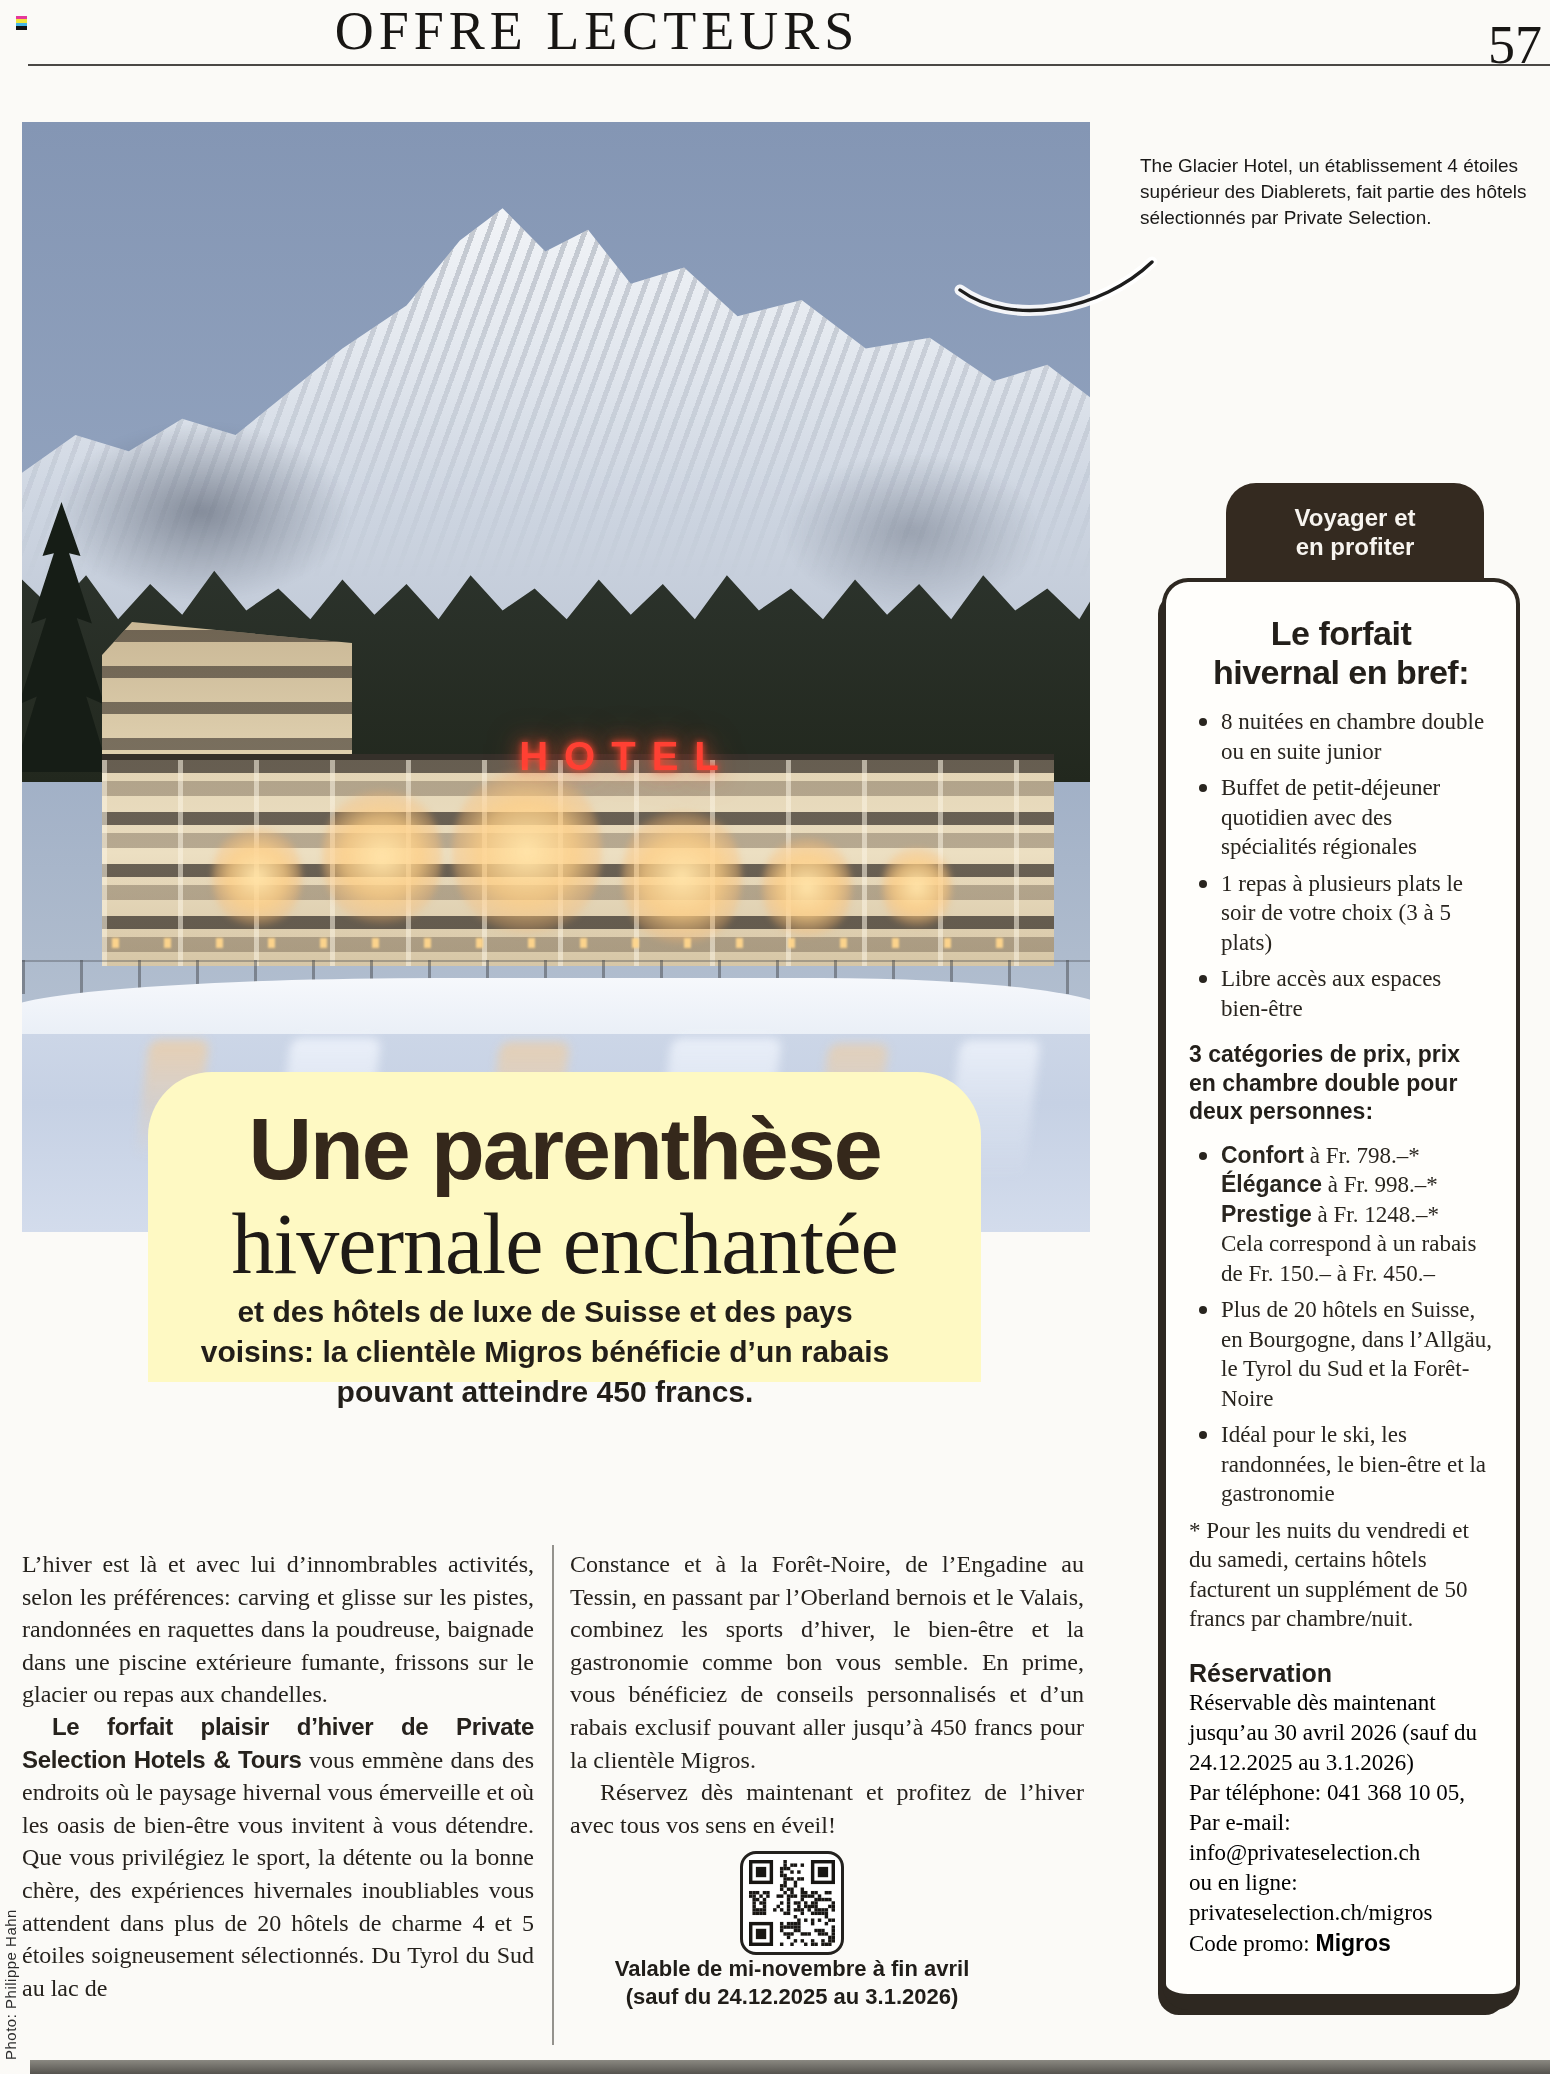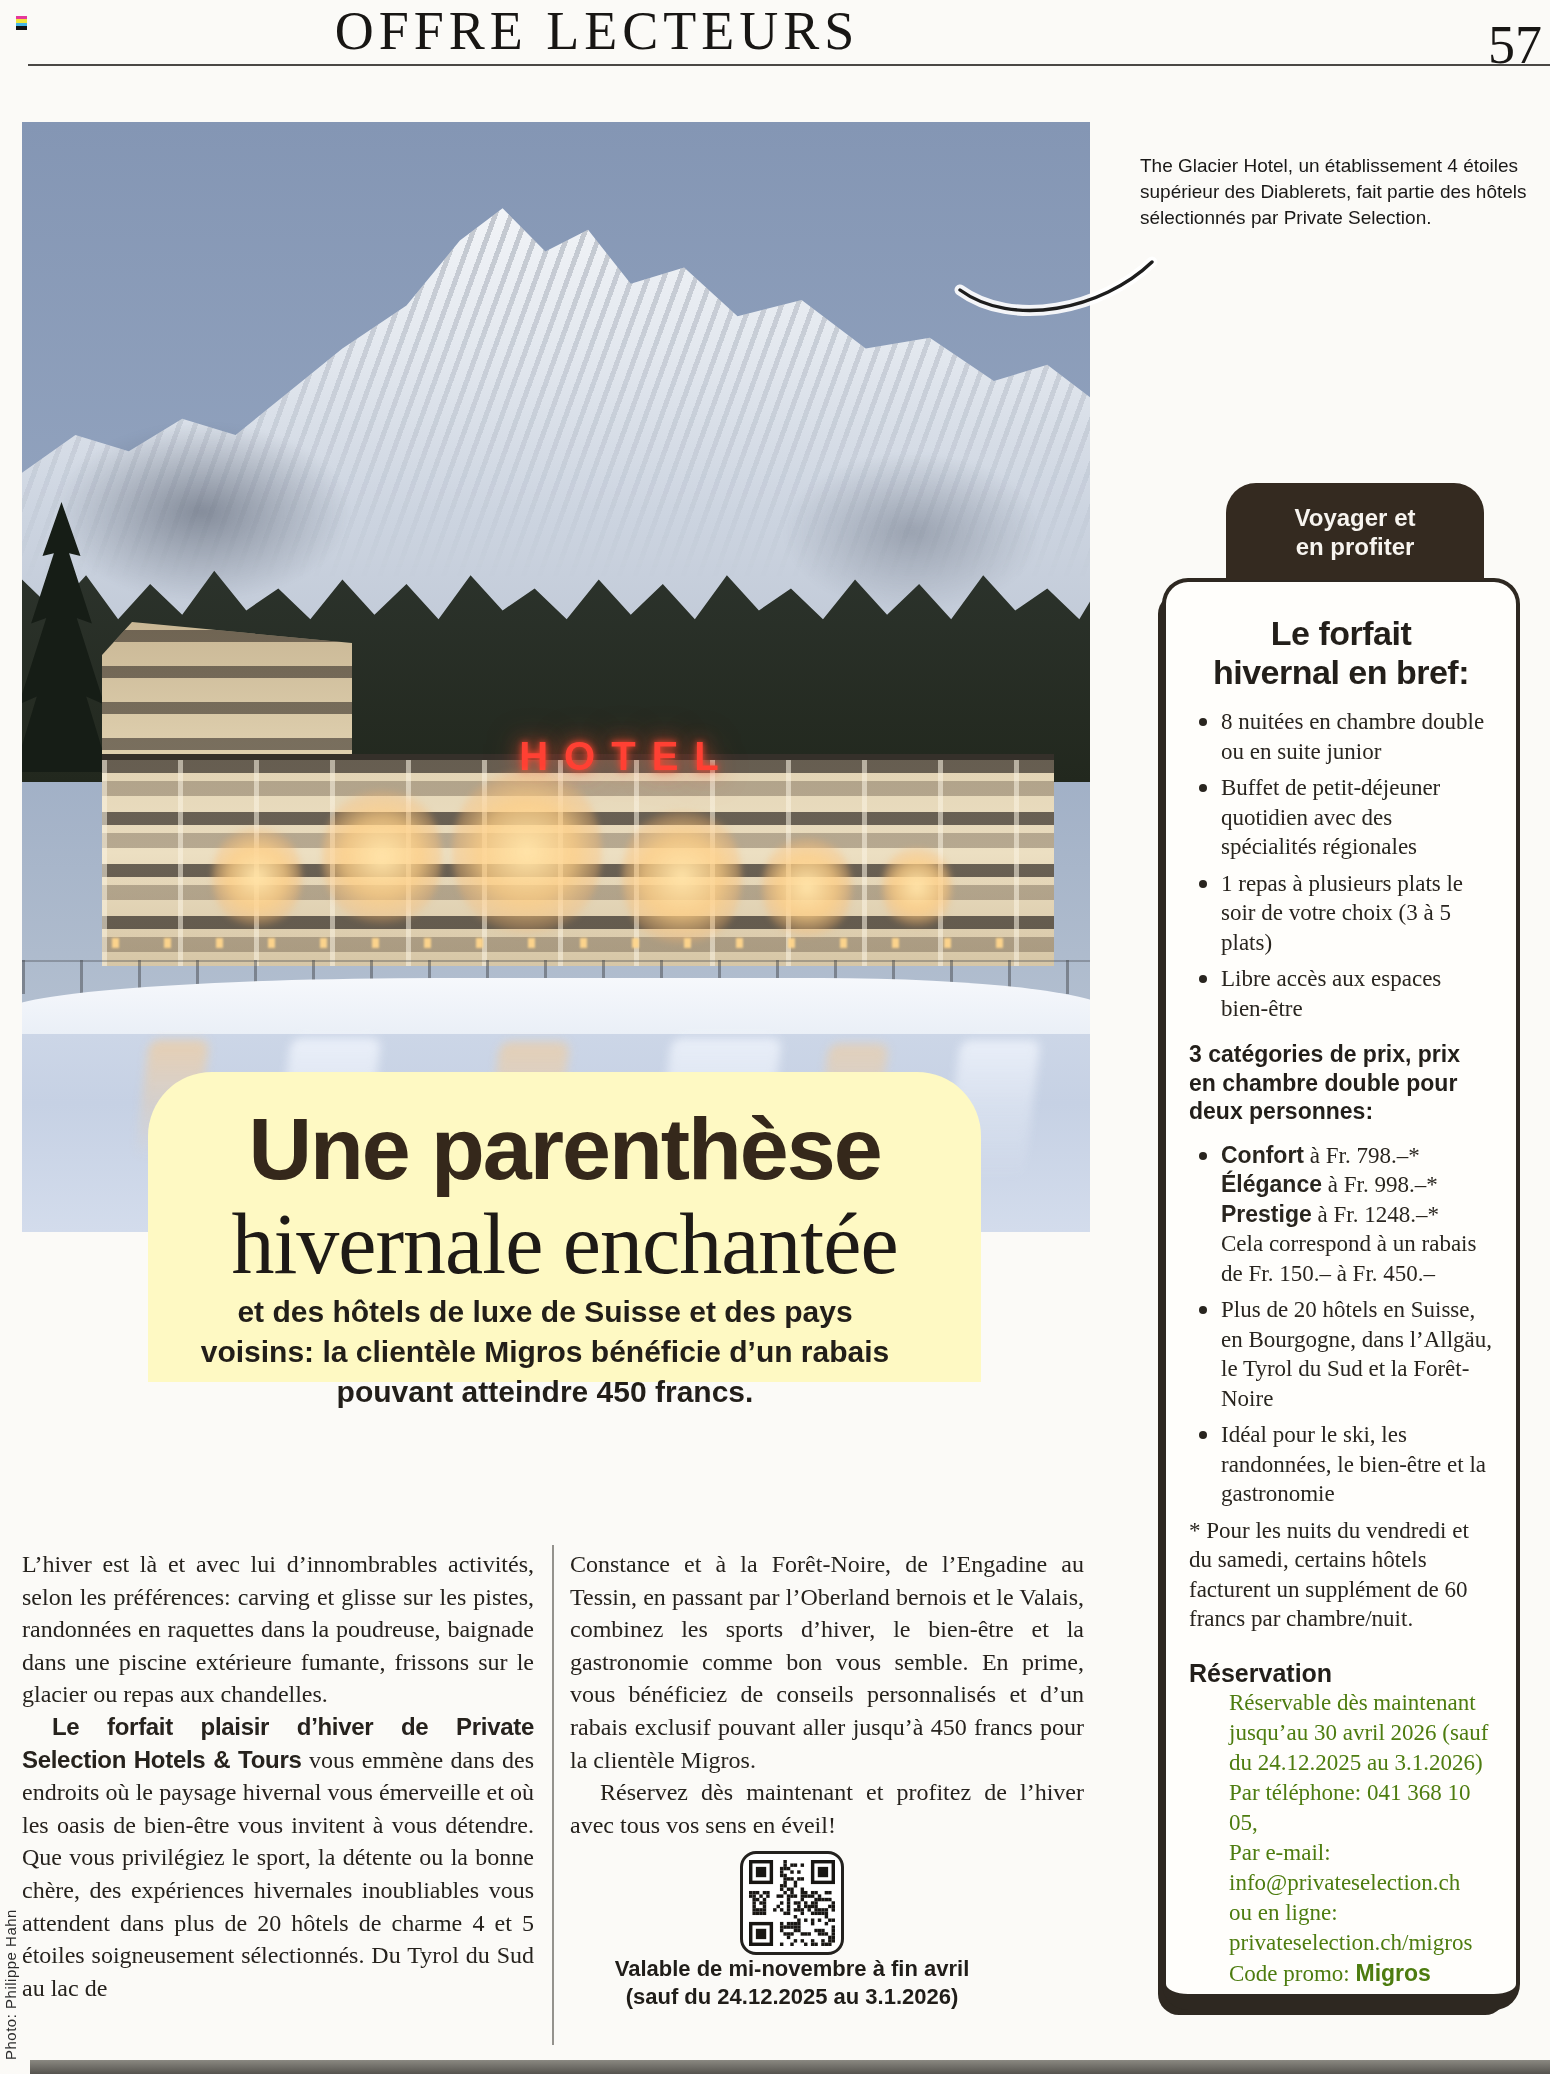--- a/index.html
+++ b/index.html
@@ -110,21 +110,21 @@
     padding:32px 23px 18px;z-index:2;overflow:hidden;}
   .ob-title{text-align:center;font-family:var(--sans);font-weight:bold;font-size:34px;line-height:39px;
     letter-spacing:-.5px;color:#231f1a;}
   .ob-list{list-style:none;margin-top:15px;font-family:var(--serif);font-size:23px;line-height:29.5px;color:#29251f;}
   .ob-list li{position:relative;padding-left:32px;margin-bottom:7px;}
   .ob-list li::before{content:"";position:absolute;left:10px;top:11px;width:8px;height:8px;border-radius:50%;background:#29251f;}
   .ob-sub{font-family:var(--sans);font-weight:bold;font-size:23px;line-height:28.5px;color:#231f1a;margin-top:17px;}
   .pr b{font-family:var(--sans);font-size:23px;}
   .ob-foot{font-family:var(--serif);font-size:23px;line-height:29.5px;margin-top:4px;color:#29251f;}
   .ob-res-title{font-family:Liberation Sans, sans-serif;font-weight:bold;font-size:25px;line-height:30px;margin-top:24px;color:#231f1a;}
-  .ob-res{font-family:var(--serif);font-size:23px;line-height:30px;color:#4d7c0f;margin-left:40px;}
+  .ob-res{font-family:var(--serif);font-size:23px;line-height:30px;color:#000000;}
   .promo{font-family:var(--sans);font-size:23px;}
 
   .credit{position:absolute;left:2px;top:1788px;height:272px;writing-mode:vertical-rl;transform:rotate(180deg);
     font-family:var(--sans);font-size:15px;letter-spacing:.5px;color:#2b2b2b;}
   .bottom-bar{position:absolute;left:30px;top:2060px;width:1520px;height:14px;
     background:linear-gradient(180deg,#8a8881,#55534e);}
 </style>
 </head>
 <body>
 
@@ -408,21 +408,21 @@
     <ul class="ob-list">
       <li>
         <div class="pr"><b>Confort</b><span> à Fr. 798.–*</span></div>
         <div class="pr"><b>Élégance</b><span> à Fr. 998.–*</span></div>
         <div class="pr"><b>Prestige</b><span> à Fr. 1248.–*</span></div>
         <div>Cela correspond à un rabais de Fr. 150.– à Fr. 450.–</div>
       </li>
       <li>Plus de 20 hôtels en Suisse, en Bourgogne, dans l’Allgäu, le Tyrol du Sud et la Forêt-Noire</li>
       <li>Idéal pour le ski, les randonnées, le bien-être et la gastronomie</li>
     </ul>
-    <p class="ob-foot">* Pour les nuits du vendredi et du samedi, certains hôtels facturent un supplément de 60 francs par chambre/nuit.</p>
+    <p class="ob-foot">* Pour les nuits du vendredi et du samedi, certains hôtels facturent un supplément de 50 francs par chambre/nuit.</p>
     <div class="ob-res-title">Réservation</div>
     <div class="ob-res">
       <div>Réservable dès maintenant jusqu’au 30 avril 2026 (sauf du 24.12.2025 au 3.1.2026)</div>
       <div>Par téléphone: 041 368 10 05,</div>
       <div>Par e-mail:</div>
       <div>info@privateselection.ch</div>
       <div>ou en ligne:</div>
       <div>privateselection.ch/migros</div>
       <div><span>Code promo: </span><b class="promo">Migros</b></div>
     </div>

